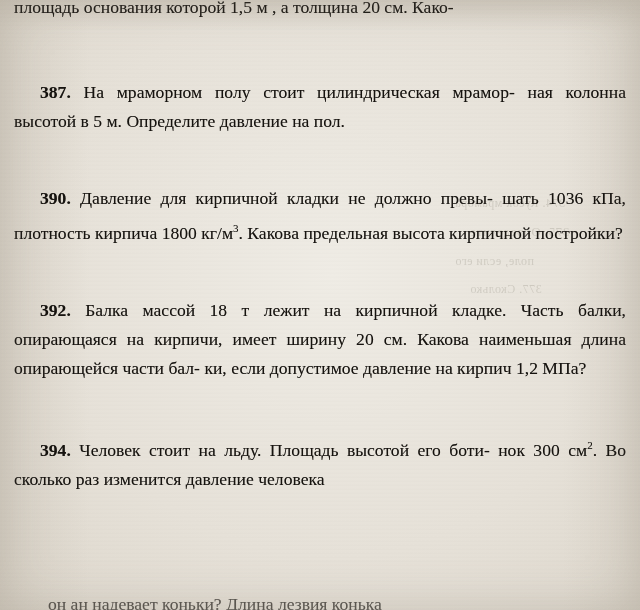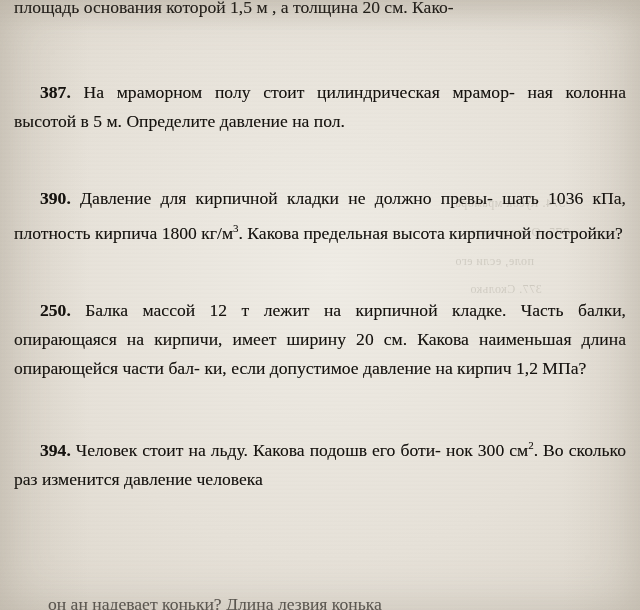--- a/index.html
+++ b/index.html
@@ -131,31 +131,31 @@
 
     <p class="para indent">
       <span class="num">390.</span>
       <span>Давление для кирпичной кладки не должно превы-</span>
       <span>шать 1036 кПа, плотность кирпича 1800 кг/м</span><span class="sup">3</span><span>. Какова</span>
       <span>предельная высота кирпичной постройки?</span>
     </p>
 
 
     <p class="para indent">
-      <span class="num">250.</span>
-      <span>Балка массой 12 т лежит на кирпичной кладке.</span>
+      <span class="num">392.</span>
+      <span>Балка массой 18 т лежит на кирпичной кладке.</span>
       <span>Часть балки, опирающаяся на кирпичи, имеет ширину</span>
       <span>20 см. Какова наименьшая длина опирающейся части бал-</span>
       <span>ки, если допустимое давление на кирпич 1,2 МПа?</span>
     </p>
 
 
     <p class="para indent">
       <span class="num">394.</span>
-      <span>Человек стоит на льду. Какова подошв его боти-</span>
+      <span>Человек стоит на льду. Площадь высотой его боти-</span>
       <span>нок 300 см</span><span class="sup">2</span><span>. Во сколько раз изменится давление человека</span>
     </p>
 
   </div>
 
   <div class="clip-bottom">
     <div class="para faint" style="text-indent:34px;">он ан надевает коньки? Длина лезвия конька</div>
   </div>
 
   <div class="scan-noise"></div>

